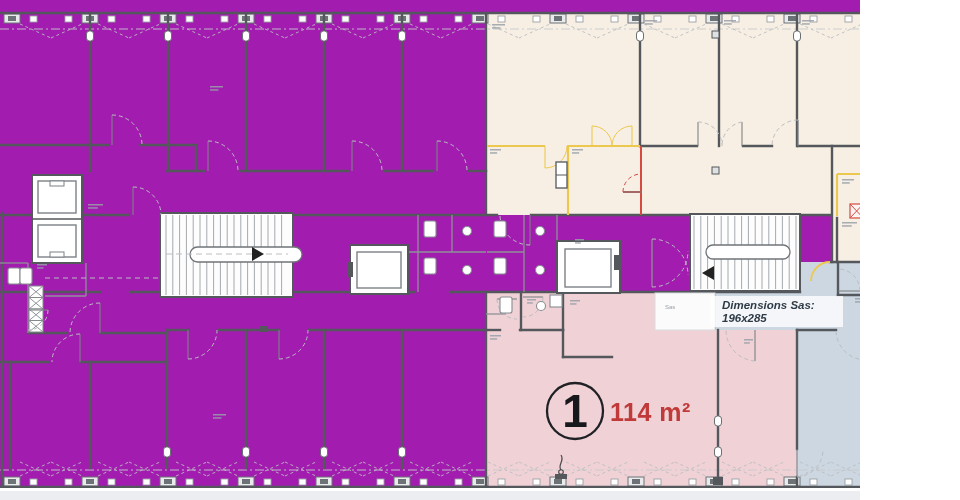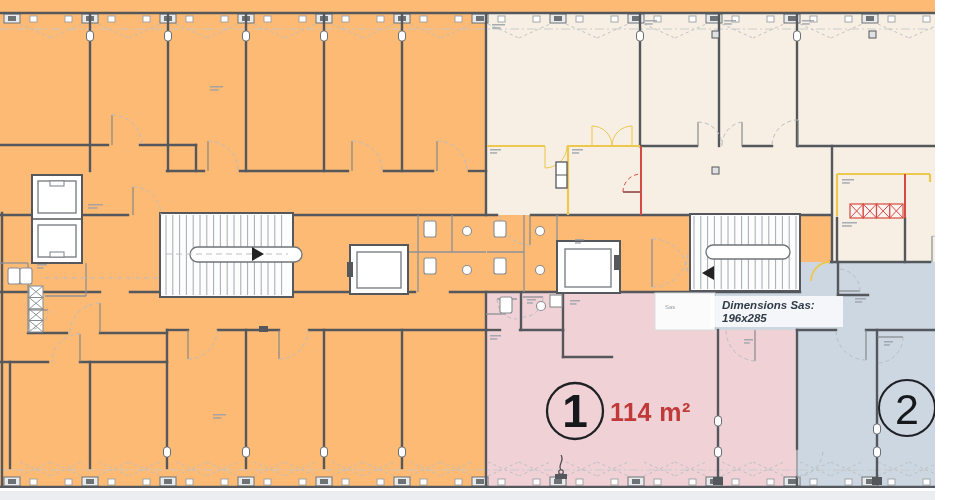--- a/index.html
+++ b/index.html
@@ -1,16 +1,16 @@
 <!DOCTYPE html>
 <html><head>
 <meta charset="utf-8">
 <style>
   html,body{margin:0;padding:0;background:#ffffff;}
-  #stage{position:relative;width:935px;height:500px;background:#fdba74;overflow:hidden;
+  #stage{position:relative;width:860px;height:500px;background:#a21caf;overflow:hidden;
          font-family:"Liberation Sans",sans-serif;}
   svg{display:block;}
   text{font-family:"Liberation Sans",sans-serif;}
   .unit-num{fill:#17181c;font-weight:700;}
   .unit-num2{fill:#17181c;font-weight:400;}
   .area-label{font-weight:600;letter-spacing:.5px;}
   .note{font-style:italic;font-weight:700;}
   .tiny{fill:#9aa2a8;}
 </style>
 </head>

